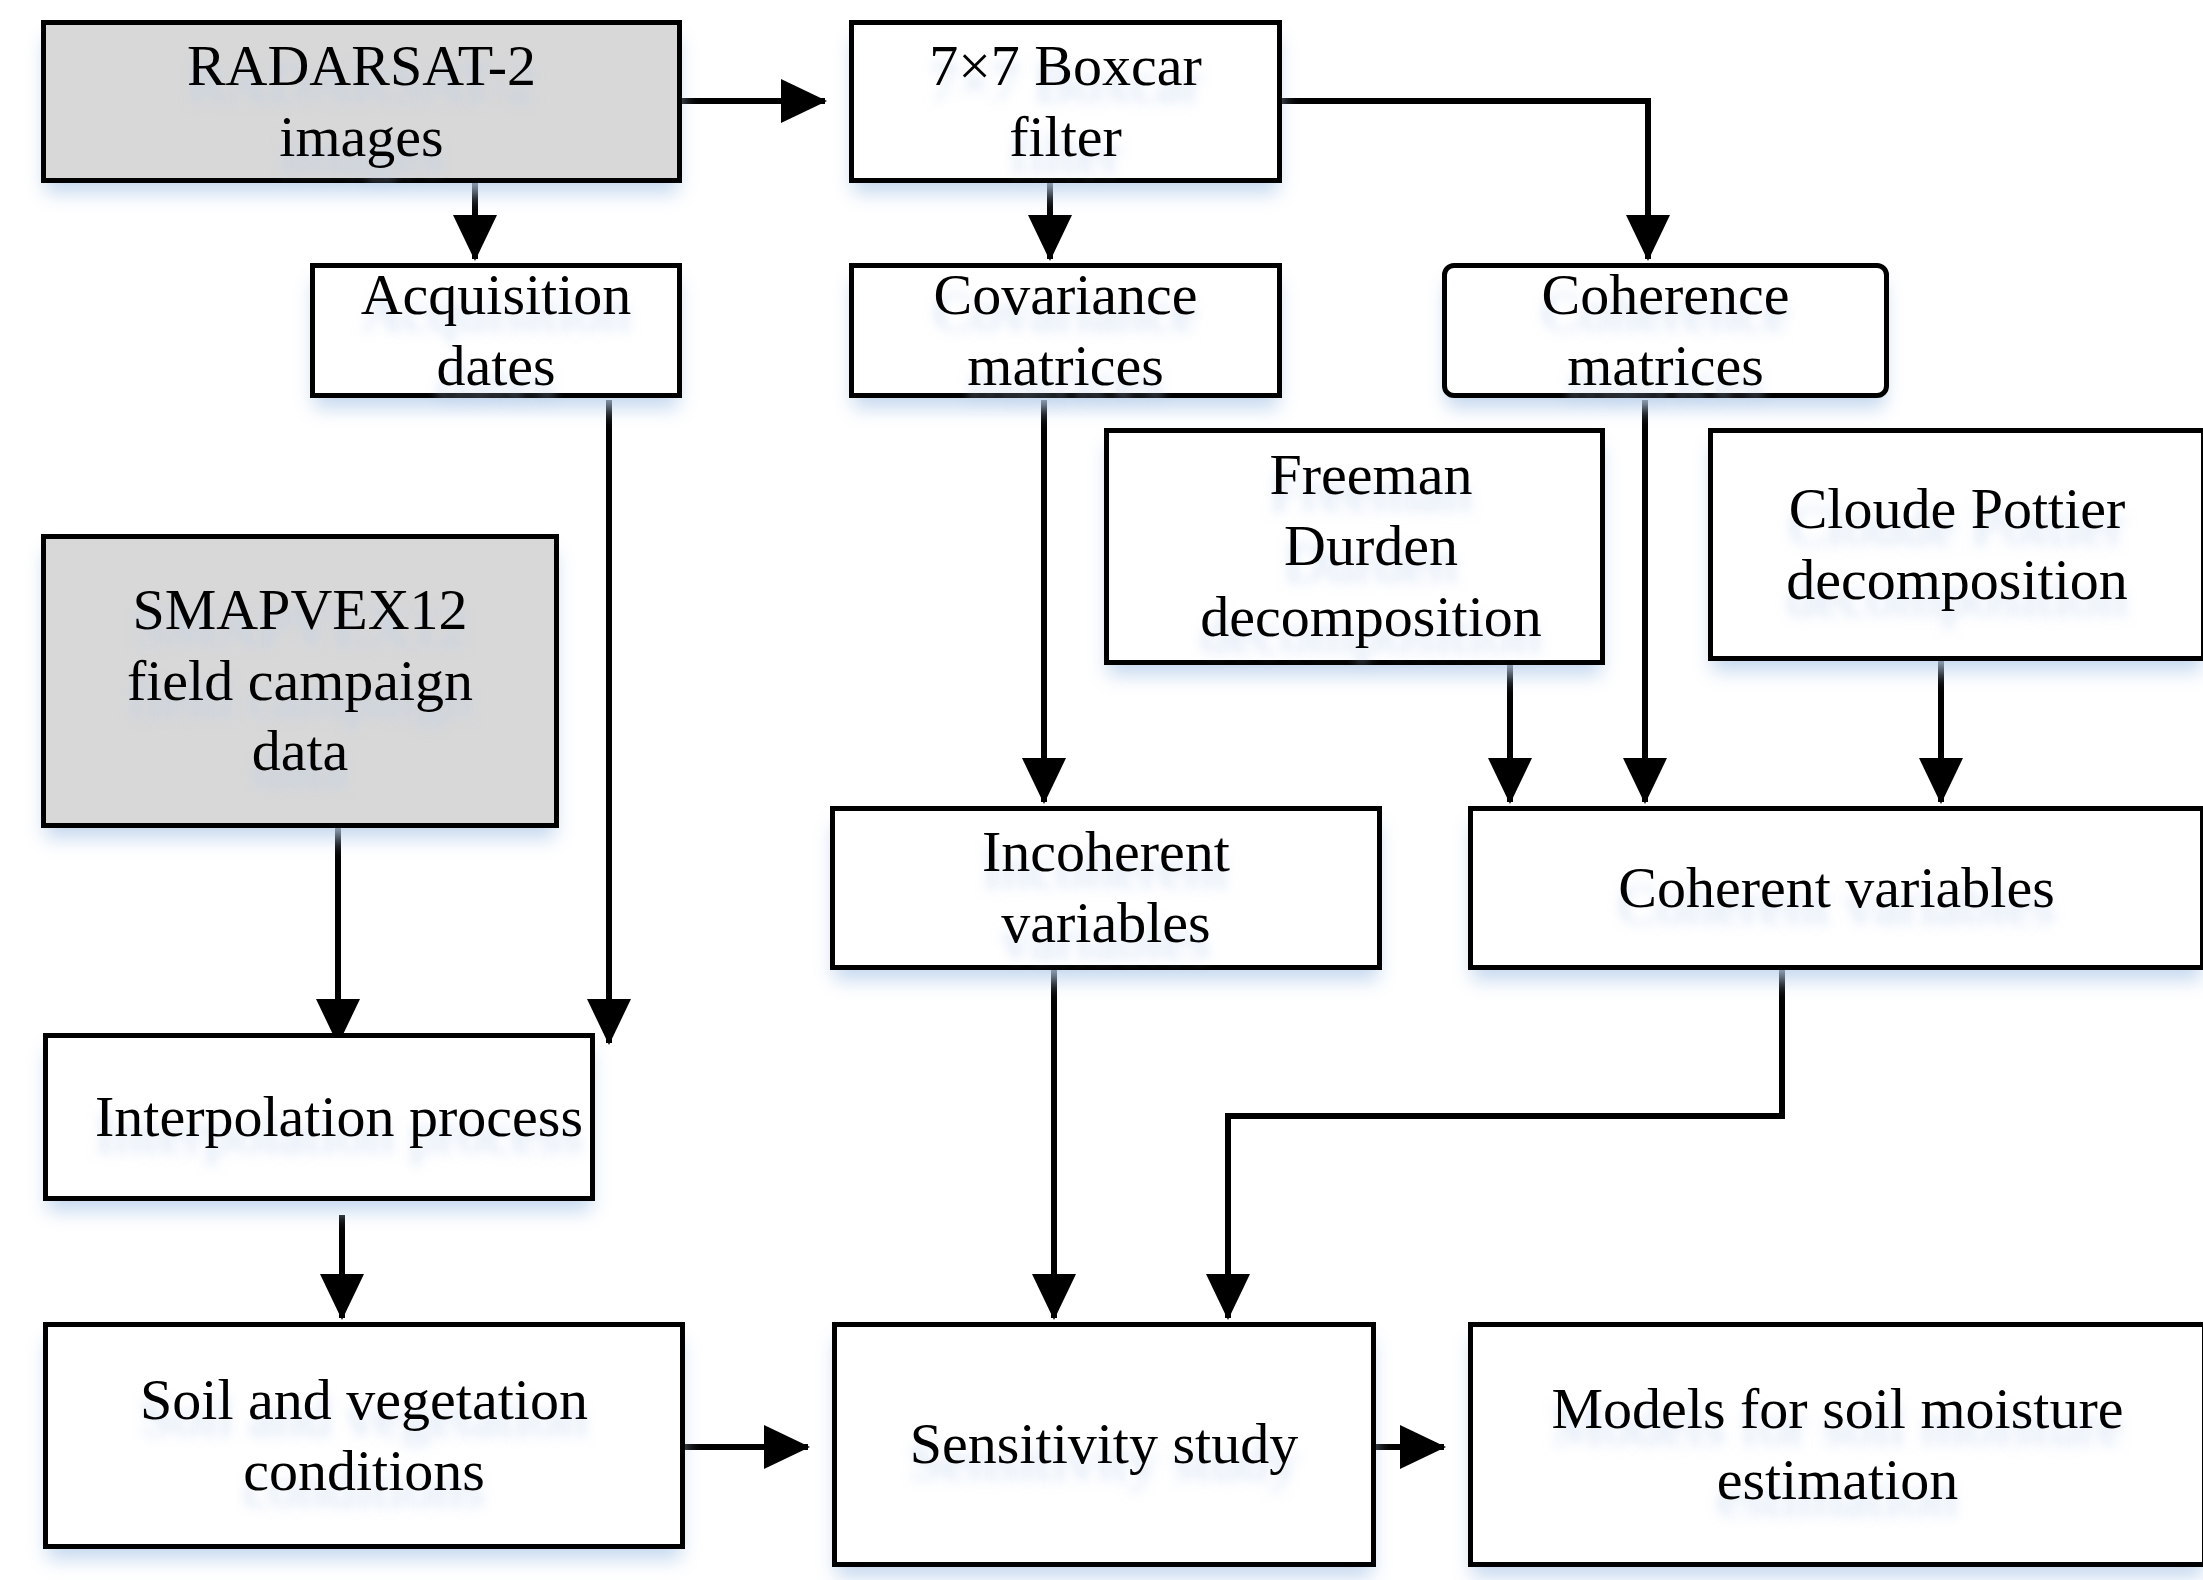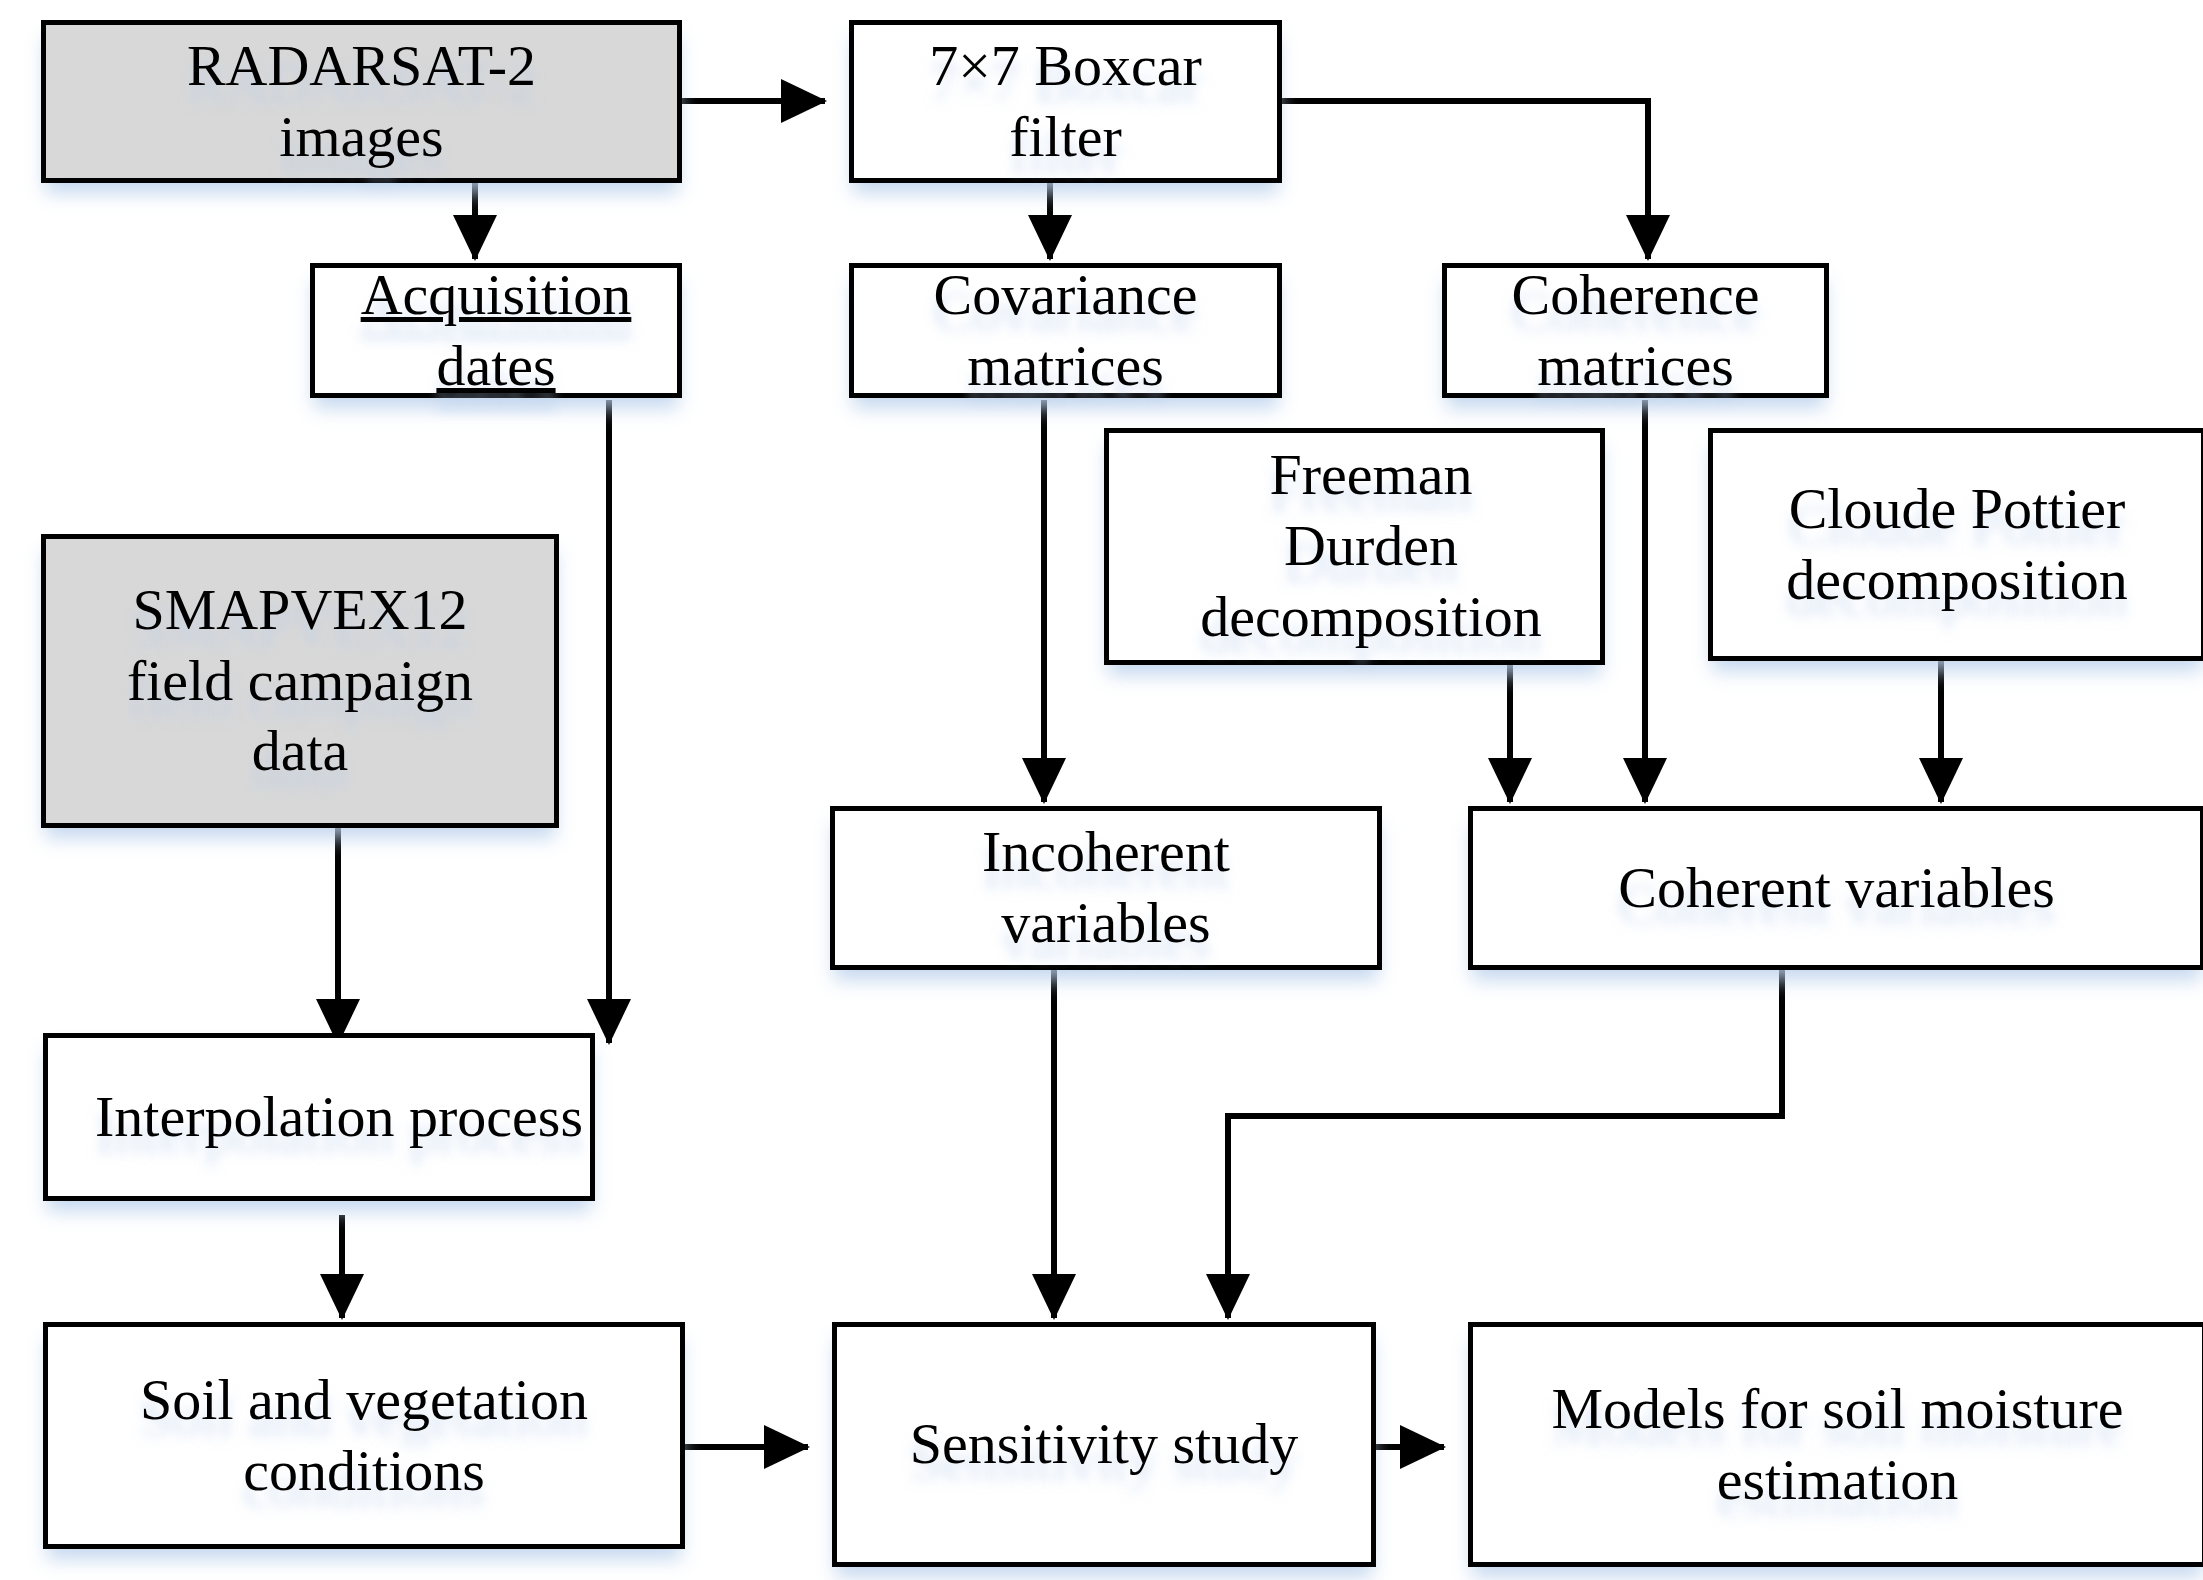--- a/index.html
+++ b/index.html
@@ -85,31 +85,31 @@
   <div class="node gray" style="left:21px; top:20px; width:641px; height:163px;">
     <span class="label">RADARSAT-2
 images</span>
   </div>
 
   <div class="node" style="left:829px; top:20px; width:433px; height:163px;">
     <span class="label">7×7 Boxcar
 filter</span>
   </div>
 
-  <div class="node" style="left:290px; top:263px; width:372px; height:135px;text-decoration:underline;">
+  <div class="node" style="left:290px; top:263px; width:372px; height:135px;">
     <span class="label">Acquisition
 dates</span>
   </div>
 
   <div class="node" style="left:829px; top:263px; width:433px; height:135px;">
     <span class="label">Covariance
 matrices</span>
   </div>
 
-  <div class="node" style="left:1422px; top:263px; width:387px; height:135px;">
+  <div class="node" style="left:1422px; top:263px; width:447px; height:135px;border-radius:12px;">
     <span class="label">Coherence
 matrices</span>
   </div>
 
   <div class="node" style="left:1084px; top:428px; width:501px; height:237px;padding-left:33px;">
     <span class="label">Freeman
 Durden
 decomposition</span>
   </div>
 

